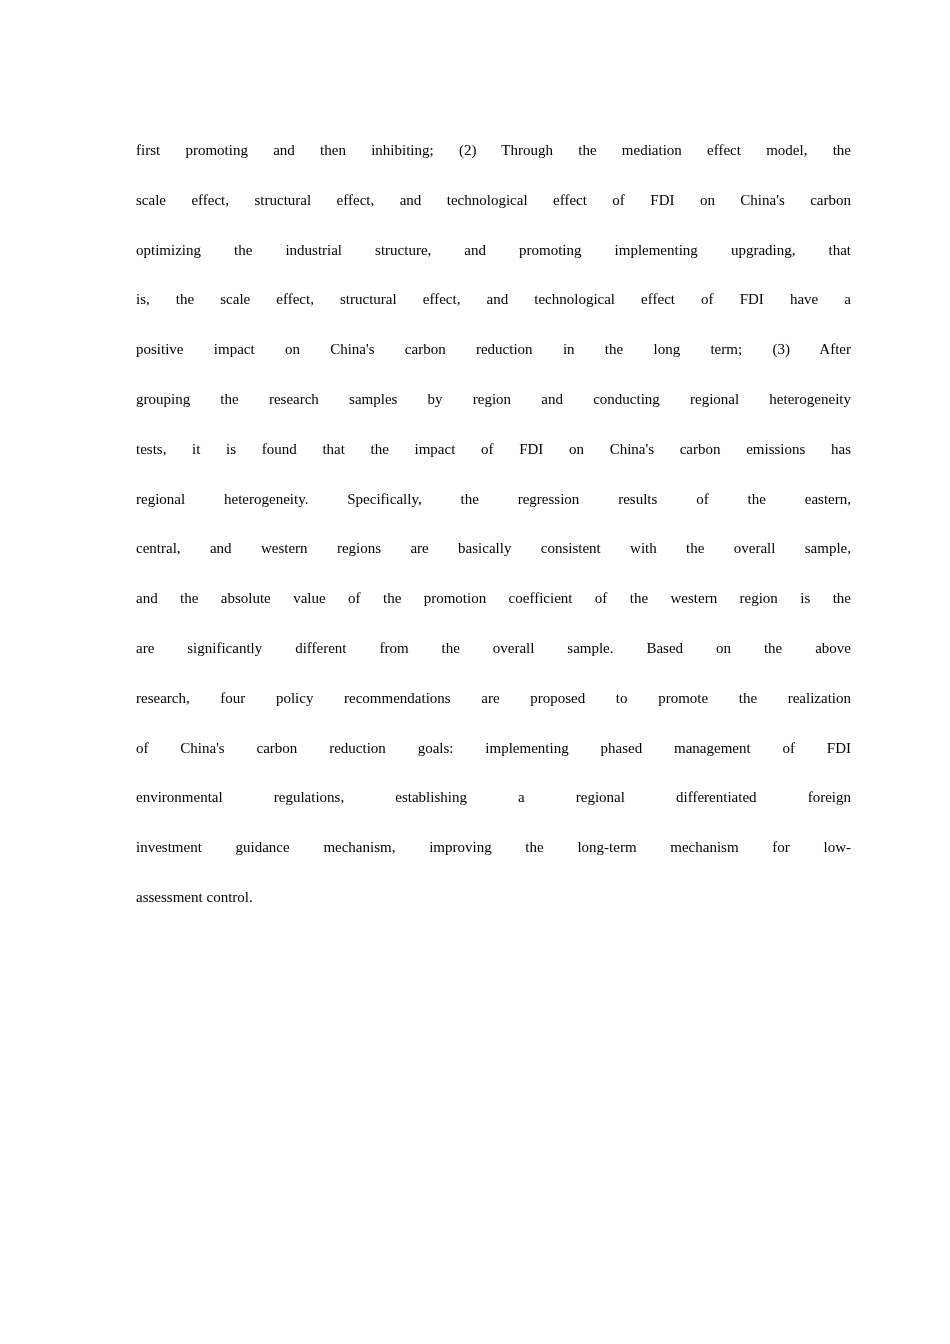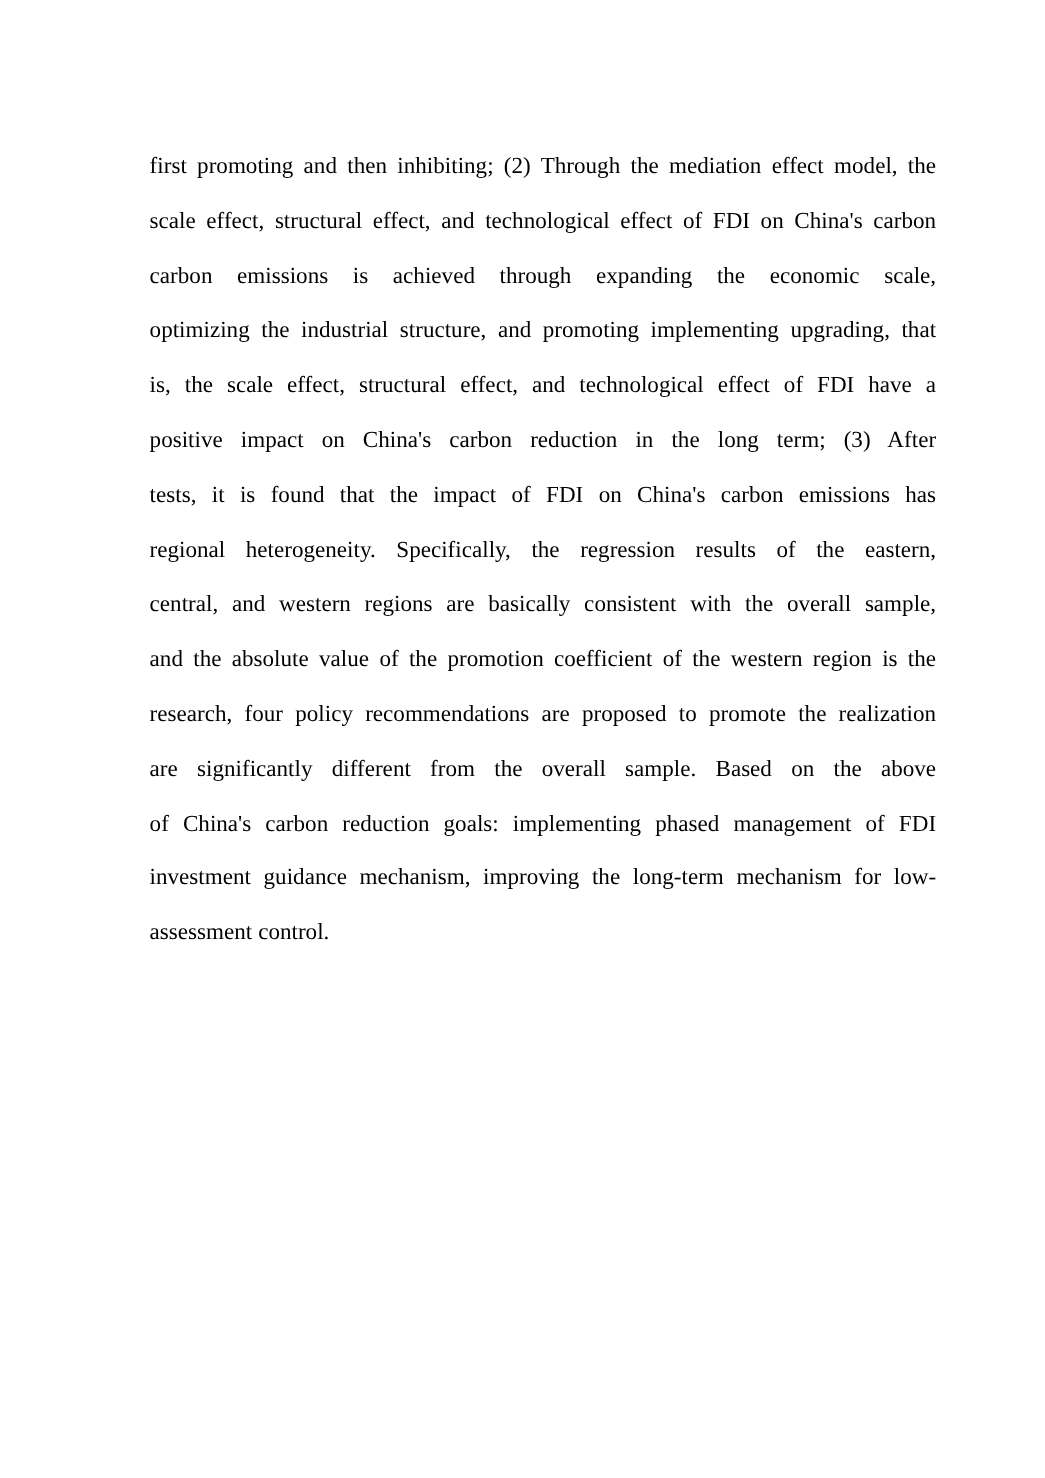--- a/index.html
+++ b/index.html
@@ -17,21 +17,21 @@
   }
   .text-block {
     position: absolute;
     left: 136px;
     top: 126px;
     width: 715px;
   }
   .para {
     margin: 0;
     font-family: "Liberation Serif", "DejaVu Serif", serif;
-    font-size: 21px;
+    font-size: 15px;
     line-height: 49.8px;
     color: #000000;
     text-align: justify;
     text-justify: inter-word;
     -webkit-hyphens: none;
     hyphens: none;
     word-spacing: 0.1px;
   }
   
   .line {
@@ -47,28 +47,29 @@
   }
 </style>
 </head>
 <body>
 
 <div class="page">
   <div class="text-block">
     <p class="para">
       <span class="line">first promoting and then inhibiting; (2) Through the mediation effect model, the</span>
       <span class="line">scale effect, structural effect, and technological effect of FDI on China's carbon</span>
-      <span class="line">carbon emissions is achieved through expanding the economic scale,</span>
       <span class="line">optimizing the industrial structure, and promoting implementing upgrading, that</span>
       <span class="line">is, the scale effect, structural effect, and technological effect of FDI have a</span>
       <span class="line">positive impact on China's carbon reduction in the long term; (3) After</span>
+      <span class="line">grouping the research samples by region and conducting regional heterogeneity</span>
       <span class="line">tests, it is found that the impact of FDI on China's carbon emissions has</span>
       <span class="line">regional heterogeneity. Specifically, the regression results of the eastern,</span>
       <span class="line">central, and western regions are basically consistent with the overall sample,</span>
       <span class="line">and the absolute value of the promotion coefficient of the western region is the</span>
+      <span class="line">are significantly different from the overall sample. Based on the above</span>
       <span class="line">research, four policy recommendations are proposed to promote the realization</span>
-      <span class="line">are significantly different from the overall sample. Based on the above</span>
       <span class="line">of China's carbon reduction goals: implementing phased management of FDI</span>
+      <span class="line">environmental regulations, establishing a regional differentiated foreign</span>
       <span class="line">investment guidance mechanism, improving the long-term mechanism for low-</span>
       <span class="line last">assessment control.</span>
     </p>
   </div>
 </div>
 
 </body></html>

